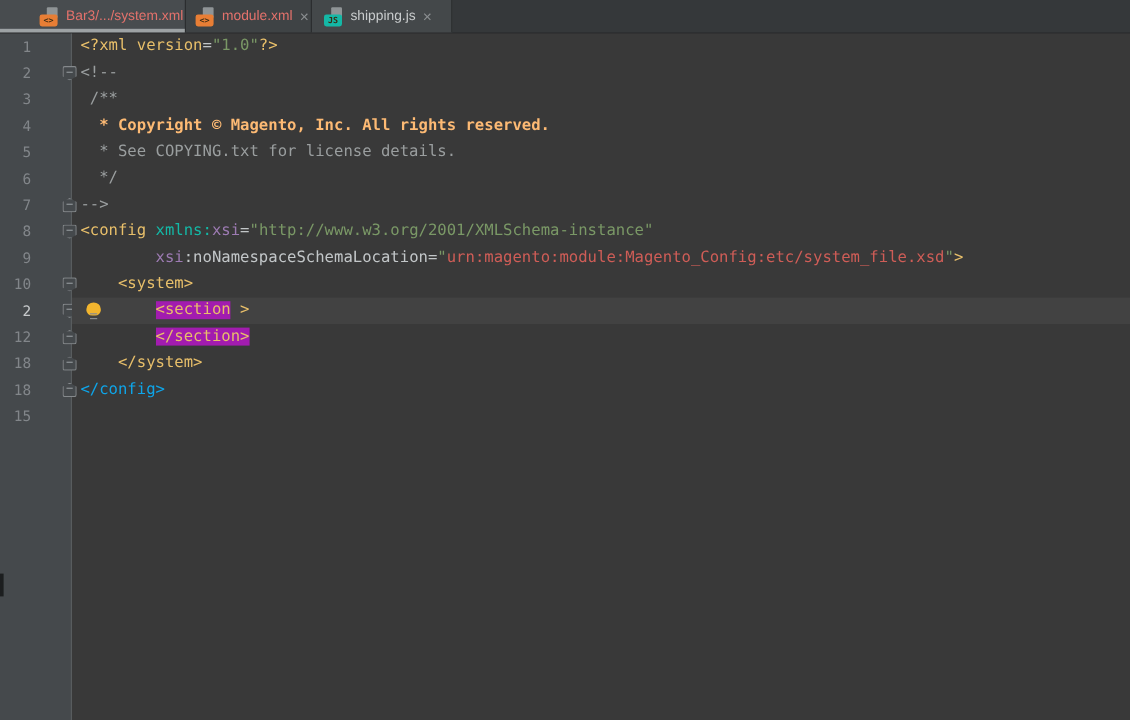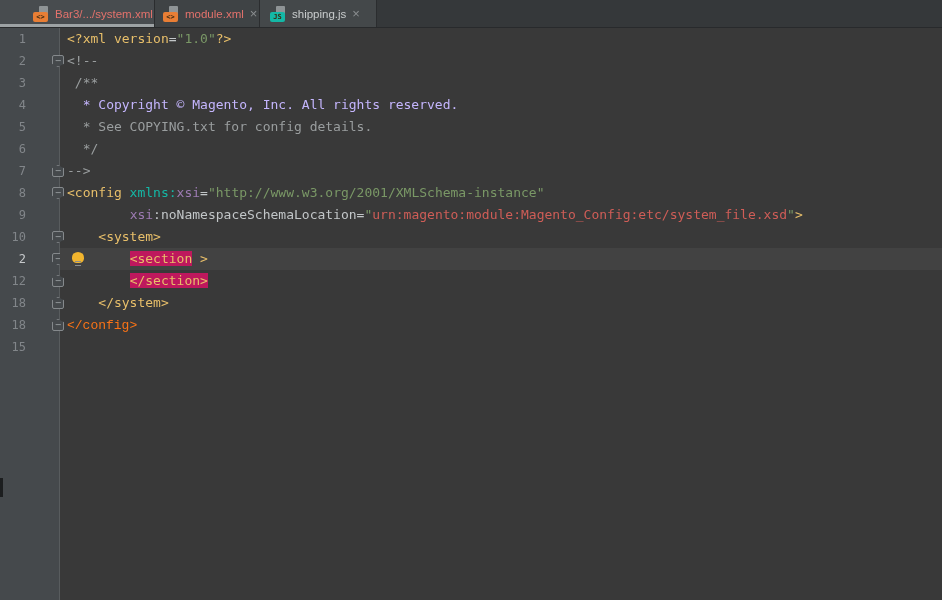--- a/index.html
+++ b/index.html
@@ -42,21 +42,21 @@
   .line-num { position:absolute; left:0; top:0; width:26px; text-align:right;
               color:#82868a; font-size:12px; line-height:22px; }
   .line-num.hot { color:#c6c9cb; }
   .fold { position:absolute; left:52px; top:5px; width:12px; height:12px;
           background:#45494c; border:1px solid #85898c; border-radius:2px;
           color:#9aa0a3; font-size:10px; line-height:10px; text-align:center; }
   .fold-start { clip-path:polygon(0 0,100% 0,100% 72%,50% 100%,0 72%); }
   .fold-end   { clip-path:polygon(50% 0,100% 28%,100% 100%,0 100%,0 28%); }
   .code-cell { flex:1; white-space:pre; padding-left:7px; position:relative; }
   .code-cell.caret-line { background:#424242; }
-  .tok-sel { background:#be185d; }
+  .tok-sel { background:#a21caf; }
 
   .bulb { position:absolute; left:12px; top:4px; width:12px; height:11px;
           background:#f2b52e; border-radius:50% 50% 40% 40%; }
   .bulb::after { content:""; position:absolute; left:3px; bottom:-3px; width:6px; height:3px;
                  border-top:1px solid #8a8d8f; border-bottom:1px solid #8a8d8f; }
 
   .edge-notch { position:absolute; left:0; top:478px; width:3px; height:19px; background:#1c1e1f; }
 </style>
 </head>
 <body>
@@ -110,27 +110,27 @@
       <div class="code-row">
         <div class="gutter-cell">
           <span class="line-num">3</span>
         </div>
         <div class="code-cell"><span style="color: rgb(154, 158, 159);"> /**</span></div>
       </div>
       <div class="code-row">
         <div class="gutter-cell">
           <span class="line-num">4</span>
         </div>
-        <div class="code-cell"><span style="color: #c4b5fd;">  * Copyright © Magento, Inc. All rights reserved.</span></div>
+        <div class="code-cell"><span style="color: #fdba74; font-weight: bold;">  * Copyright © Magento, Inc. All rights reserved.</span></div>
       </div>
       <div class="code-row">
         <div class="gutter-cell">
           <span class="line-num">5</span>
         </div>
-        <div class="code-cell"><span style="color: rgb(154, 158, 159);">  * See COPYING.txt for config details.</span></div>
+        <div class="code-cell"><span style="color: rgb(154, 158, 159);">  * See COPYING.txt for license details.</span></div>
       </div>
       <div class="code-row">
         <div class="gutter-cell">
           <span class="line-num">6</span>
         </div>
         <div class="code-cell"><span style="color: rgb(154, 158, 159);">  */</span></div>
       </div>
       <div class="code-row">
         <div class="gutter-cell">
           <span class="line-num">7</span>
@@ -177,21 +177,21 @@
           <span class="line-num">18</span>
           <span class="fold fold-end">−</span>
         </div>
         <div class="code-cell"><span style="color: rgb(194, 198, 200);">    </span><span style="color: rgb(232, 191, 106);">&lt;/system&gt;</span></div>
       </div>
       <div class="code-row">
         <div class="gutter-cell">
           <span class="line-num">18</span>
           <span class="fold fold-end">−</span>
         </div>
-        <div class="code-cell"><span style="color: #f97316; font-family: Liberation Mono, monospace;">&lt;/config&gt;</span></div>
+        <div class="code-cell"><span style="color: #0ea5e9;">&lt;/config&gt;</span></div>
       </div>
       <div class="code-row">
         <div class="gutter-cell">
           <span class="line-num">15</span>
         </div>
         <div class="code-cell"></div>
       </div>
     </div>
 </div>
 

